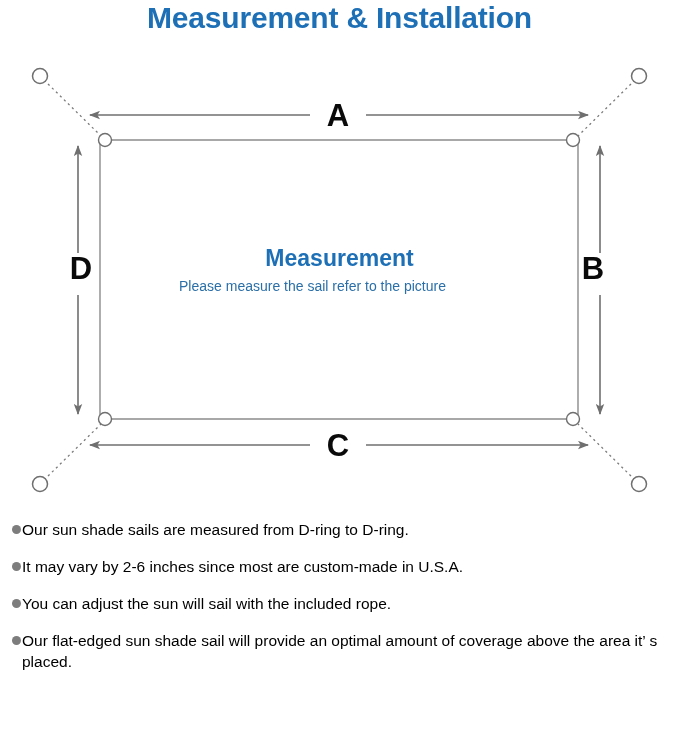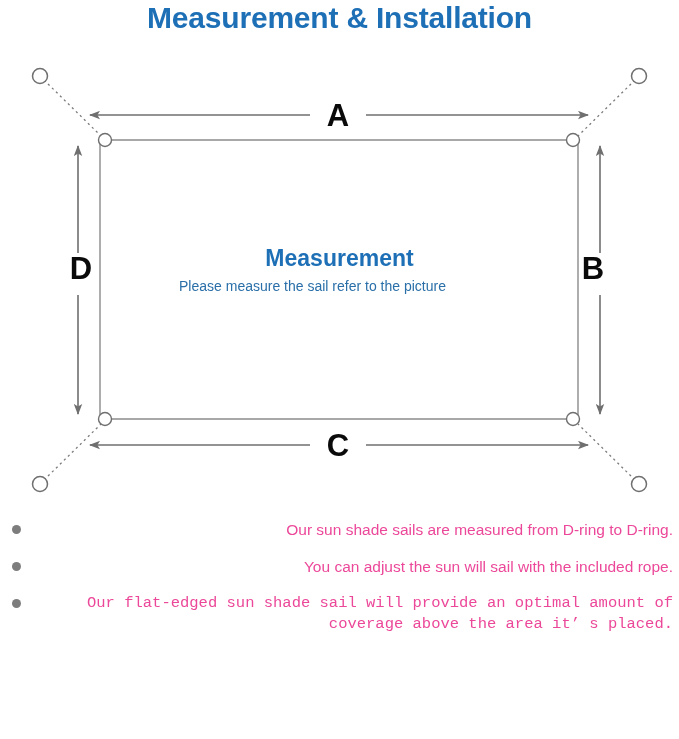--- a/index.html
+++ b/index.html
@@ -84,29 +84,28 @@
 
   
   .notes {
     position: absolute;
     left: 0;
     top: 519px;
     width: 679px;
   }
   .note-item {
     position: relative;
-    padding-left: 33px;
+    padding-left: 22px;
     margin-bottom: 16px;
     font-family: "Liberation Sans", sans-serif;
     font-size: 15.5px;
     line-height: 21px;
-    color: #ec4899;
-    text-align: right;
-  }
-  .note-item:last-child { margin-bottom: 3px; font-family: Liberation Mono, monospace; }
+    color: #000000;
+  }
+  .note-item:last-child { margin-bottom: 3px; }
   .note-bullet {
     position: absolute;
     left: 12px;
     top: 6px;
     width: 9px;
     height: 9px;
     border-radius: 50%;
     background: #7d7d7d;
   }
   .note-text { display: block; padding-right: 6px; }
@@ -183,20 +182,24 @@
   <div class="dim-label dim-d">D</div>
 </div>
 
 <div class="notes">
 
   <div class="note-item">
     <span class="note-bullet"></span>
     <span class="note-text">Our sun shade sails are measured from D-ring to D-ring.</span>
   </div>
 
+  <div class="note-item">
+    <span class="note-bullet"></span>
+    <span class="note-text">It may vary by 2-6 inches since most are custom-made in U.S.A.</span>
+  </div>
 
 
   <div class="note-item">
     <span class="note-bullet"></span>
     <span class="note-text">You can adjust the sun will sail with the included rope.</span>
   </div>
 
   <div class="note-item">
     <span class="note-bullet"></span>
     <span class="note-text">Our flat-edged sun shade sail will provide an optimal amount of coverage above the area it’ s placed.</span>

